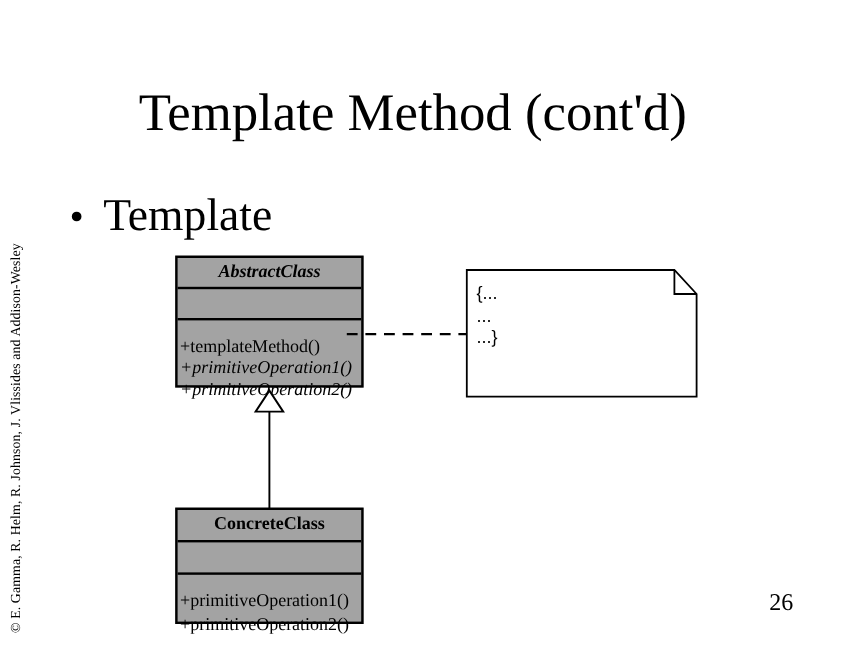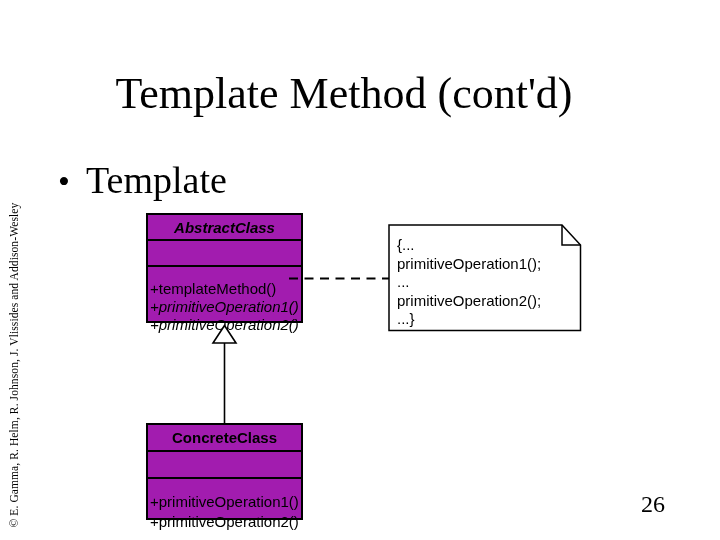--- a/index.html
+++ b/index.html
@@ -40,30 +40,30 @@
     transform-origin: center;
     font-size: 11.5px;
     letter-spacing: 0.1px;
     white-space: nowrap;
     text-align: left;
   }
 
   .page-number {
     position: absolute;
     left: 641px; top: 491px;
-    font-size: 24px;
+    font-size: 20px;
   }
 
   
   .uml-class {
     position: absolute;
     left: 146px; width: 157px;
-    background: #a21caf;
+    background: #a3a3a3;
     border: 2px solid #000000;
-    font-family: Liberation Sans, sans-serif;
+    font-family: Liberation Serif, serif;
     font-size: 15px;
     color: #000000;
   }
   .abstract-class { top: 213px; height: 110px; }
   .concrete-class { top: 423px; height: 97px; }
 
   .uml-class .name {
     font-weight: bold;
     text-align: center;
     border-bottom: 2px solid #000000;
@@ -127,23 +127,21 @@
     <div class="name">ConcreteClass</div>
     <div class="attrs"></div>
     <div class="methods">
       <div class="m">+primitiveOperation1()</div>
       <div class="m">+primitiveOperation2()</div>
     </div>
   </div>
 
   <div class="note-text">
     <div>{...</div>
-    <div>primitiveOperation1();</div>
     <div>...</div>
-    <div>primitiveOperation2();</div>
     <div>...}</div>
   </div>
 
   <svg class="connector-layer" viewBox="0 0 720 540">
 
     <line x1="289" y1="278.5" x2="389" y2="278.5" stroke="#000000" stroke-width="1.8" stroke-dasharray="9 6.5"></line>
 
     <polygon points="389,225 562,225 580.5,245 580.5,330.5 389,330.5" fill="none" stroke="#000000" stroke-width="1.5"></polygon>
     <polyline points="562,225 562,245 580.5,245" fill="none" stroke="#000000" stroke-width="1.5"></polyline>
 

